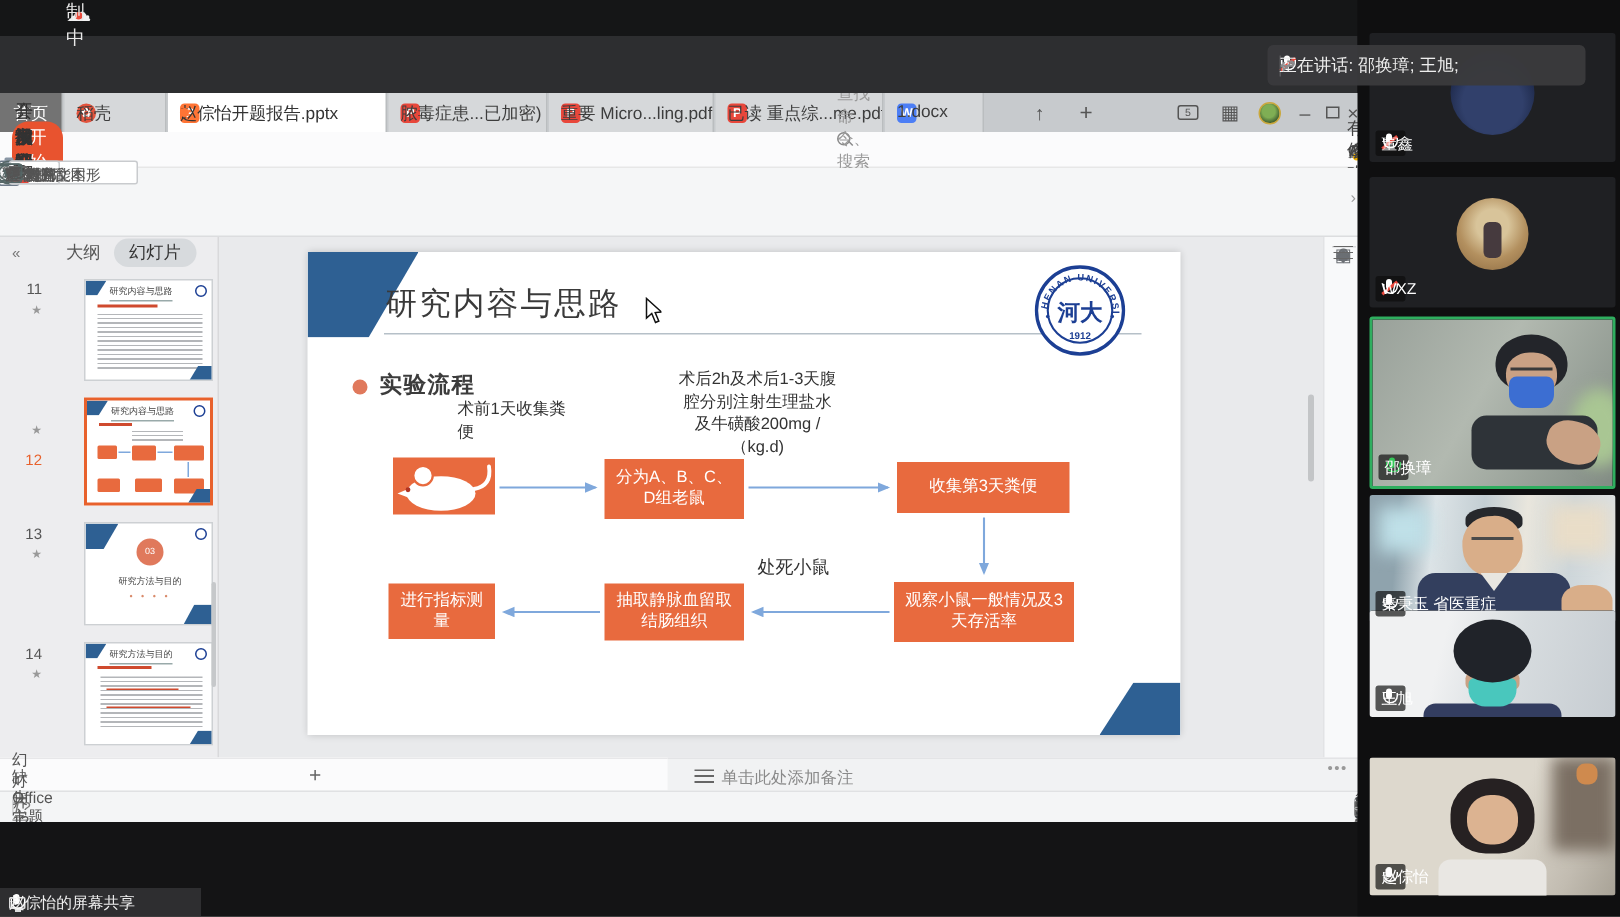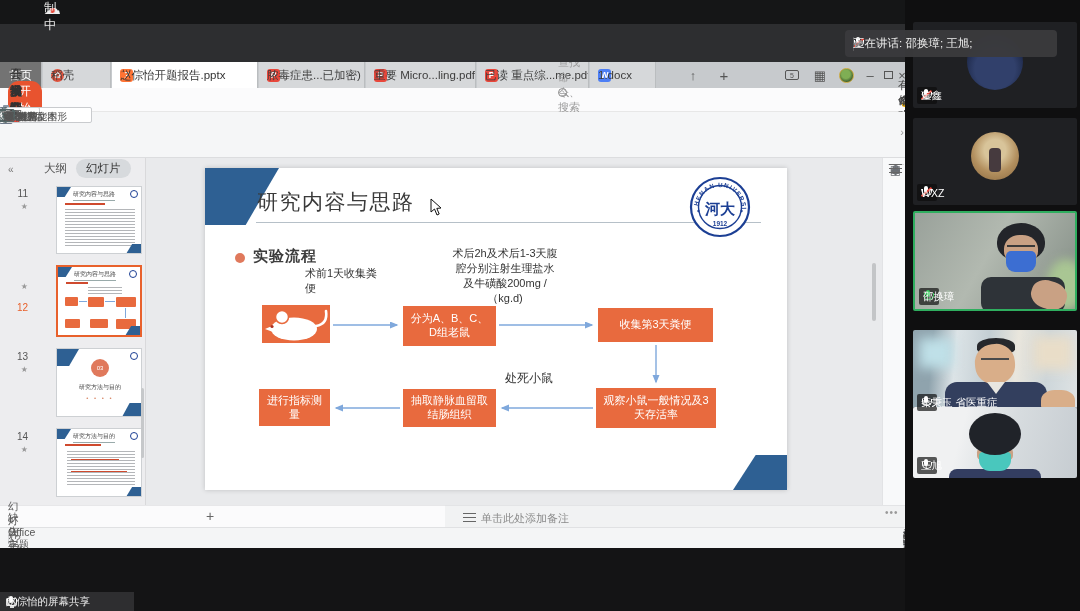--- a/index.html
+++ b/index.html
@@ -583,21 +583,21 @@
     <div class="tile" style="top:118px;height:87px;">
       <div class="t2-av"></div>
       <div class="t2-fig"></div>
       <div class="chip">
         <span class="mic red" style="position:relative;">
             <i></i>
           </span>
         <span>WXZ</span>
         </div>
     </div>
-    <div class="tile speaking" style="top:211px;height:100px;">
+    <div class="tile speaking" style="top:211px;height:115px;">
       <div class="bg3"></div>
       <div class="t3-g"></div>
       <div class="t3-h"></div>
       <div class="t3-f"></div>
       <div class="t3-gl"></div>
       <div class="t3-m"></div>
       <div class="t3-b"></div>
       <div class="t3-x"></div>
       <div class="chip">
         <span class="mic green" style="position:relative;"></span>
@@ -624,20 +624,32 @@
       <div class="t5-b"></div>
       <div class="t5-f"></div>
       <div class="t5-m"></div>
       <div class="t5-h"></div>
       <div class="t5-x"></div>
       <div class="chip">
         <span class="mic" style="position:relative;"></span>
         <span>王旭</span>
         </div>
     </div>
+    <div class="tile" style="top:505px;height:92px;">
+      <div class="bg6"></div>
+      <div class="t6-g"></div>
+      <div class="t6-toy"></div>
+      <div class="t6-h"></div>
+      <div class="t6-f"></div>
+      <div class="t6-b"></div>
+      <div class="chip">
+        <span class="mic" style="position:relative;"></span>
+        <span>赵倧怡</span>
+        </div>
+    </div>
   </div>
 
   <div class="sharechip">
     <span class="scr-ic"></span>
     <span class="mic" style="position:relative;width:8px;height:11px;"></span>
     <span class="share-tx">赵倧怡的屏幕共享</span>
   </div>
 
 </div>
 

